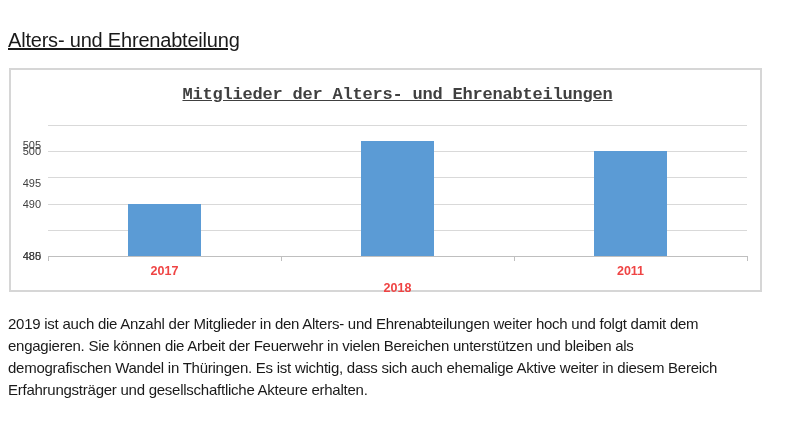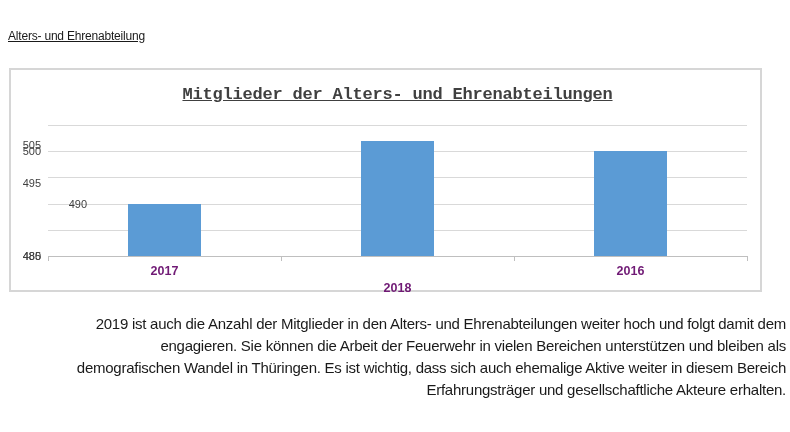--- a/index.html
+++ b/index.html
@@ -12,21 +12,21 @@
     height: 432px;
     position: relative;
     font-family: "Liberation Sans", sans-serif;
     color: #1a1a1a;
     overflow: hidden;
   }
   .doc-heading {
     position: absolute;
     left: 8px;
     top: 29px;
-    font-size: 12px;
+    font-size: 20px;
     letter-spacing: -0.2px;
     text-decoration: underline;
     color: #1a1a1a;
     white-space: nowrap;
   }
   .chart-box {
     position: absolute;
     left: 9px;
     top: 68px;
     width: 753px;
@@ -71,68 +71,67 @@
     position: absolute;
     font-size: 11px;
     color: #404040;
     text-align: right;
     white-space: nowrap;
   }
   .xlabel {
     position: absolute;
     font-size: 12.5px;
     font-weight: bold;
-    color: #701a75;
+    color: #ef4444;
     text-align: center;
     white-space: nowrap;
   }
   .bar {
     position: absolute;
   }
   .doc-paragraph {
     position: absolute;
     left: 8px;
     top: 313px;
     width: 778px;
   }
   .doc-paragraph .line {
     font-size: 15px;
     line-height: 22px;
     letter-spacing: -0.25px;
     color: #1a1a1a;
     white-space: nowrap;
-    text-align: right;
   }
 </style>
 </head>
 <body>
 
 <div class="doc-heading">Alters- und Ehrenabteilung</div>
 
 <div class="chart-box">
   <div class="chart-title">Mitglieder der Alters- und Ehrenabteilungen</div>
   <div class="chart-area" id="chart-area">
       <div class="gridline" style="left: 37px; width: 699px; top: 55px; background: rgb(217, 217, 217);"></div>
       <div class="ylabel" style="left: 0px; width: 30px; top: 49px; color: rgb(64, 64, 64); margin-top: 20px;">505</div>
       <div class="gridline" style="left: 37px; width: 699px; top: 81.2px; background: rgb(217, 217, 217);"></div>
       <div class="ylabel" style="left: 0px; width: 30px; top: 75.2px; color: rgb(64, 64, 64);">500</div>
       <div class="gridline" style="left: 37px; width: 699px; top: 107.4px; background: rgb(217, 217, 217);"></div>
       <div class="ylabel" style="left: 0px; width: 30px; top: 107px; color: rgb(64, 64, 64);">495</div>
       <div class="gridline" style="left: 37px; width: 699px; top: 133.6px; background: rgb(217, 217, 217);"></div>
-      <div class="ylabel" style="left: 0px; width: 30px; top: 127.6px; color: rgb(64, 64, 64); margin-left: 46px;">490</div>
+      <div class="ylabel" style="left: 0px; width: 30px; top: 127.6px; color: rgb(64, 64, 64);">490</div>
       <div class="gridline" style="left: 37px; width: 699px; top: 159.8px; background: rgb(217, 217, 217);"></div>
       <div class="ylabel" style="left: 0px; width: 30px; top: 145px; color: rgb(64, 64, 64); margin-top: 35px;">485</div>
       <div class="gridline axisline" style="left: 37px; width: 699px; top: 186px; background: rgb(191, 191, 191);"></div>
       <div class="ylabel" style="left: 0px; width: 30px; top: 180px; color: rgb(64, 64, 64);">480</div>
       <div class="bar" style="left: 117px; width: 73px; top: 133.6px; height: 52.4px; background: rgb(91, 155, 213);"></div>
       <div class="xlabel" style="left: 37px; width: 233px; top: 194px;">2017</div>
       <div class="bar" style="left: 350px; width: 73px; top: 70.72px; height: 115.28px; background: rgb(91, 155, 213);"></div>
       <div class="xlabel" style="left: 270px; width: 233px; top: 194px; margin-top: 17px;">2018</div>
       <div class="bar" style="left: 583px; width: 73px; top: 81.2px; height: 104.8px; background: rgb(91, 155, 213);"></div>
-      <div class="xlabel" style="left: 503px; width: 233px; top: 194px;">2016</div>
+      <div class="xlabel" style="left: 503px; width: 233px; top: 194px;">2011</div>
       <div class="xtick" style="left: 37px; top: 186px; background: rgb(191, 191, 191);"></div>
       <div class="xtick" style="left: 270px; top: 186px; background: rgb(191, 191, 191);"></div>
       <div class="xtick" style="left: 503px; top: 186px; background: rgb(191, 191, 191);"></div>
       <div class="xtick" style="left: 736px; top: 186px; background: rgb(191, 191, 191);"></div>
     </div>
 </div>
 
 <div class="doc-paragraph" id="doc-paragraph">
     <div class="line">2019 ist auch die Anzahl der Mitglieder in den Alters- und Ehrenabteilungen weiter hoch und folgt damit dem</div>
     <div class="line">engagieren. Sie können die Arbeit der Feuerwehr in vielen Bereichen unterstützen und bleiben als</div>

